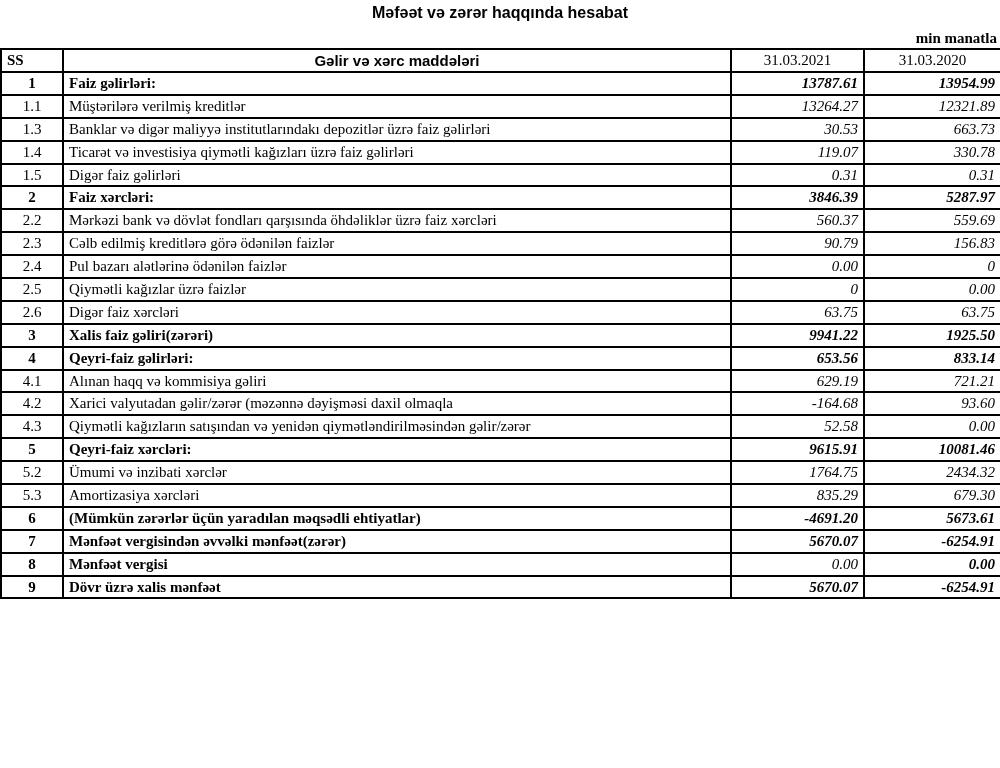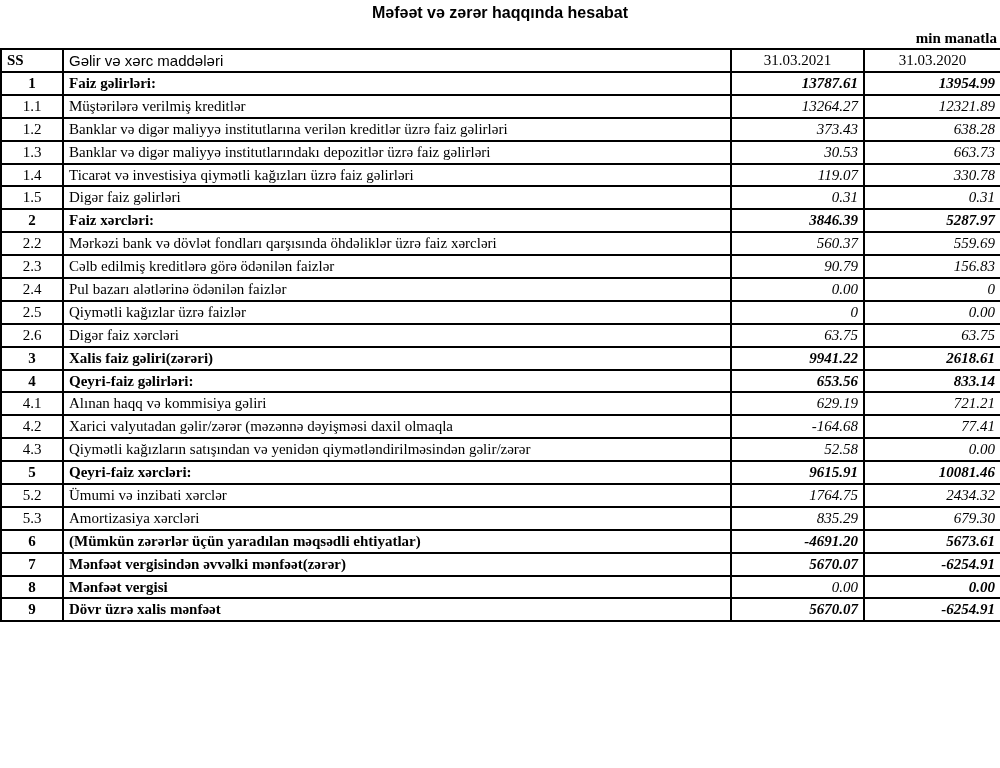--- a/index.html
+++ b/index.html
@@ -57,23 +57,23 @@
   col.c-item { width: 668px; }
   col.c-y1   { width: 133px; }
   col.c-y2   { width: 137px; }
   th.h-ss {
     text-align: left;
     font-weight: bold;
     font-family: "Liberation Serif", serif;
     font-size: 15px;
   }
   th.h-item {
-    text-align: left;
+    text-align: center;
     font-family: "Liberation Sans", sans-serif;
-    font-weight: normal;
+    font-weight: bold;
     font-size: 15px;
   }
   th.h-date {
     text-align: center;
     font-family: "Liberation Serif", serif;
     font-weight: normal;
     font-size: 16px;
   }
   td.c-num-ss { text-align: center; }
   td.c-label  { text-align: left; }
@@ -108,26 +108,20 @@
           <td class="c-val bold">13787.61</td>
           <td class="c-val bold">13954.99</td>
         </tr>
         <tr>
           <td class="c-num-ss">1.1</td>
           <td class="c-label">Müştərilərə verilmiş kreditlər</td>
           <td class="c-val">13264.27</td>
           <td class="c-val">12321.89</td>
         </tr>
         <tr>
-          <td class="c-num-ss">1.2</td>
-          <td class="c-label">Banklar və digər maliyyə institutlarına verilən kreditlər üzrə faiz gəlirləri</td>
-          <td class="c-val">373.43</td>
-          <td class="c-val">638.28</td>
-        </tr>
-        <tr>
           <td class="c-num-ss">1.3</td>
           <td class="c-label">Banklar və digər maliyyə institutlarındakı depozitlər üzrə faiz gəlirləri</td>
           <td class="c-val">30.53</td>
           <td class="c-val">663.73</td>
         </tr>
         <tr>
           <td class="c-num-ss">1.4</td>
           <td class="c-label">Ticarət və investisiya qiymətli kağızları üzrə faiz gəlirləri</td>
           <td class="c-val">119.07</td>
           <td class="c-val">330.78</td>
@@ -171,39 +165,39 @@
         <tr>
           <td class="c-num-ss">2.6</td>
           <td class="c-label">Digər faiz xərcləri</td>
           <td class="c-val">63.75</td>
           <td class="c-val">63.75</td>
         </tr>
         <tr>
           <td class="c-num-ss bold">3</td>
           <td class="c-label bold">Xalis faiz gəliri(zərəri)</td>
           <td class="c-val bold">9941.22</td>
-          <td class="c-val bold">2618.61</td>
+          <td class="c-val bold">1925.50</td>
         </tr>
         <tr>
           <td class="c-num-ss bold">4</td>
           <td class="c-label bold">Qeyri-faiz gəlirləri:</td>
           <td class="c-val bold">653.56</td>
           <td class="c-val bold">833.14</td>
         </tr>
         <tr>
           <td class="c-num-ss">4.1</td>
           <td class="c-label">Alınan haqq və kommisiya gəliri</td>
           <td class="c-val">629.19</td>
           <td class="c-val">721.21</td>
         </tr>
         <tr>
           <td class="c-num-ss">4.2</td>
           <td class="c-label">Xarici valyutadan gəlir/zərər (məzənnə dəyişməsi daxil olmaqla</td>
           <td class="c-val">-164.68</td>
-          <td class="c-val">77.41</td>
+          <td class="c-val">93.60</td>
         </tr>
         <tr>
           <td class="c-num-ss">4.3</td>
           <td class="c-label">Qiymətli kağızların satışından və yenidən qiymətləndirilməsindən gəlir/zərər</td>
           <td class="c-val">52.58</td>
           <td class="c-val">0.00</td>
         </tr>
         <tr>
           <td class="c-num-ss bold">5</td>
           <td class="c-label bold">Qeyri-faiz xərcləri:</td>

